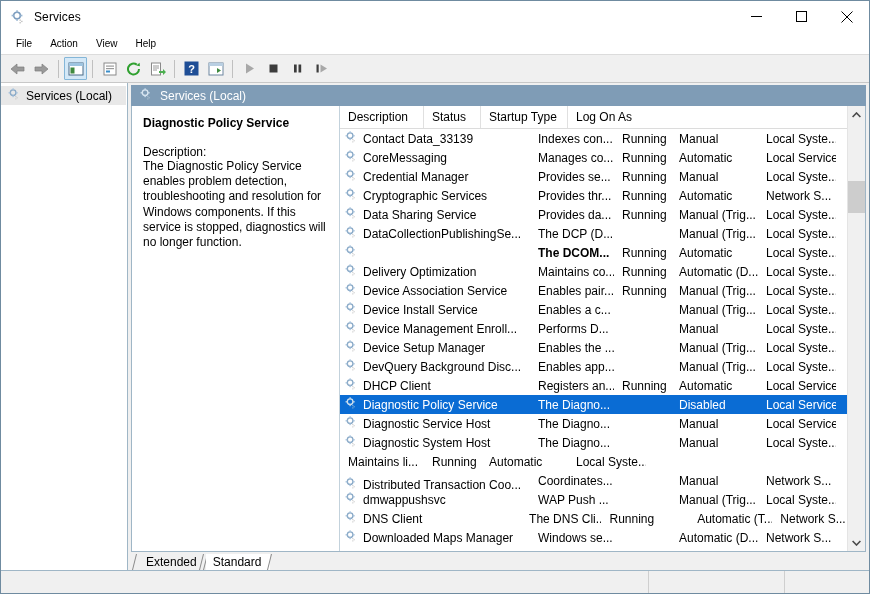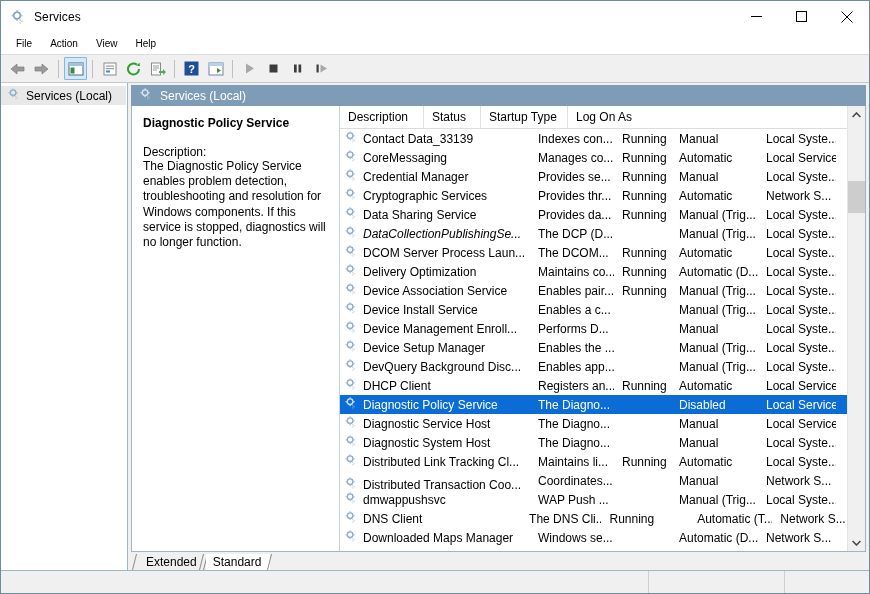--- a/index.html
+++ b/index.html
@@ -565,21 +565,21 @@
                       </g>
                     </svg></span>
                   <span>Data Sharing Service</span>
                 </div>
                 <div class="cell" style="width: 84px;">Provides da...</div>
                 <div class="cell" style="width: 57px;">Running</div>
                 <div class="cell" style="width: 87px;">Manual (Trig...</div>
                 <div class="cell" style="width: 78px;">Local Syste...</div>
               </div>
               <div class="row">
-                <div class="cell name" style="width: 190px; font-style: italic;">
+                <div class="cell name" style="width: 190px;">
                   <span><svg width="14" height="14" viewBox="0 0 16 16">
                       <circle cx="7" cy="6.5" r="3.2" fill="none" stroke="#89a9c7" stroke-width="1.5"></circle>
                       <g fill="#a8c3dc">
                         <rect x="6.2" y="1.5" width="1.6" height="2"></rect>
                         <rect x="6.2" y="9.6" width="1.6" height="2"></rect>
                         <rect x="1.8" y="5.8" width="2" height="1.6"></rect>
                         <rect x="10.2" y="5.8" width="2" height="1.6"></rect>
                       </g>
                       <g fill="#c0c0c0">
                         <rect x="9.5" y="10.4" width="1.2" height="1.2"></rect>
@@ -603,23 +603,22 @@
                         <rect x="6.2" y="9.6" width="1.6" height="2"></rect>
                         <rect x="1.8" y="5.8" width="2" height="1.6"></rect>
                         <rect x="10.2" y="5.8" width="2" height="1.6"></rect>
                       </g>
                       <g fill="#c0c0c0">
                         <rect x="9.5" y="10.4" width="1.2" height="1.2"></rect>
                         <rect x="11" y="11.7" width="1.2" height="1.2"></rect>
                         <rect x="9.5" y="13" width="1.2" height="1.2"></rect>
                       </g>
                     </svg></span>
-                  <span>DCOM Server Process Laun...</span>
-                </div>
-                <div class="cell" style="width: 84px;">The DCOM...</div>
+                </div>
+                <div class="cell" style="width: 84px; font-weight: bold;">The DCOM...</div>
                 <div class="cell" style="width: 57px;">Running</div>
                 <div class="cell" style="width: 87px;">Automatic</div>
                 <div class="cell" style="width: 78px;">Local Syste...</div>
               </div>
               <div class="row">
                 <div class="cell name" style="width: 190px;">
                   <span><svg width="14" height="14" viewBox="0 0 16 16">
                       <circle cx="7" cy="6.5" r="3.2" fill="none" stroke="#89a9c7" stroke-width="1.5"></circle>
                       <g fill="#a8c3dc">
                         <rect x="6.2" y="1.5" width="1.6" height="2"></rect>
@@ -841,37 +840,20 @@
                       </g>
                     </svg></span>
                   <span>Diagnostic System Host</span>
                 </div>
                 <div class="cell" style="width: 84px;">The Diagno...</div>
                 <div class="cell" style="width: 57px;"></div>
                 <div class="cell" style="width: 87px;">Manual</div>
                 <div class="cell" style="width: 78px;">Local Syste...</div>
               </div>
               <div class="row">
-                <div class="cell name" style="width: 190px;">
-                  <span><svg width="14" height="14" viewBox="0 0 16 16">
-                      <circle cx="7" cy="6.5" r="3.2" fill="none" stroke="#89a9c7" stroke-width="1.5"></circle>
-                      <g fill="#a8c3dc">
-                        <rect x="6.2" y="1.5" width="1.6" height="2"></rect>
-                        <rect x="6.2" y="9.6" width="1.6" height="2"></rect>
-                        <rect x="1.8" y="5.8" width="2" height="1.6"></rect>
-                        <rect x="10.2" y="5.8" width="2" height="1.6"></rect>
-                      </g>
-                      <g fill="#c0c0c0">
-                        <rect x="9.5" y="10.4" width="1.2" height="1.2"></rect>
-                        <rect x="11" y="11.7" width="1.2" height="1.2"></rect>
-                        <rect x="9.5" y="13" width="1.2" height="1.2"></rect>
-                      </g>
-                    </svg></span>
-                  <span>Distributed Link Tracking Cl...</span>
-                </div>
                 <div class="cell" style="width: 84px;">Maintains li...</div>
                 <div class="cell" style="width: 57px;">Running</div>
                 <div class="cell" style="width: 87px;">Automatic</div>
                 <div class="cell" style="width: 78px;">Local Syste...</div>
               </div>
               <div class="row">
                 <div class="cell name" style="width: 190px; margin-top: 8px;">
                   <span><svg width="14" height="14" viewBox="0 0 16 16">
                       <circle cx="7" cy="6.5" r="3.2" fill="none" stroke="#89a9c7" stroke-width="1.5"></circle>
                       <g fill="#a8c3dc">

